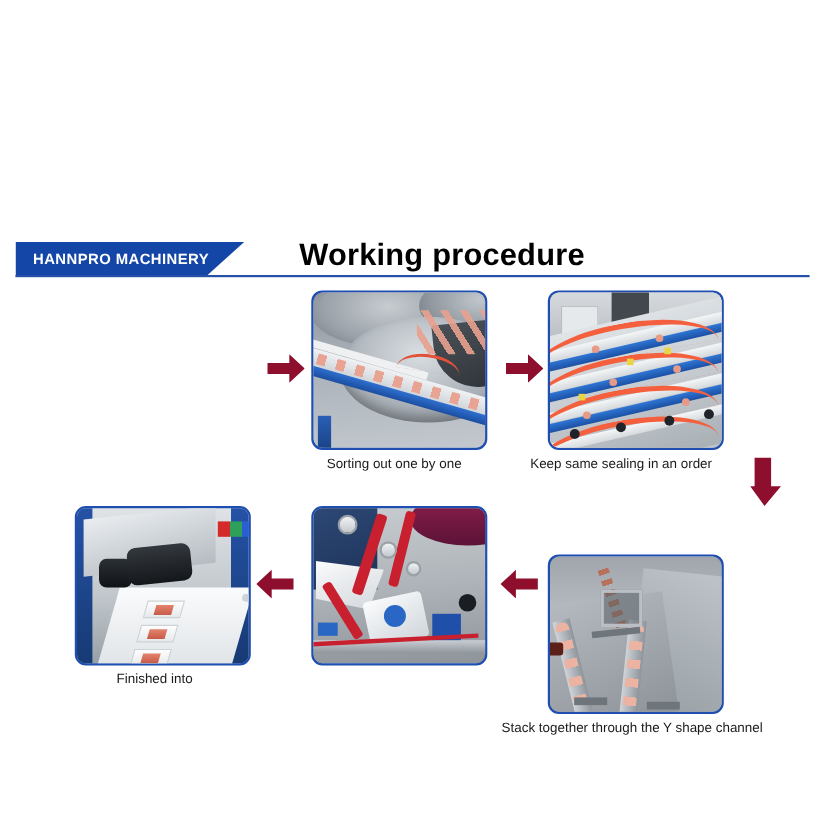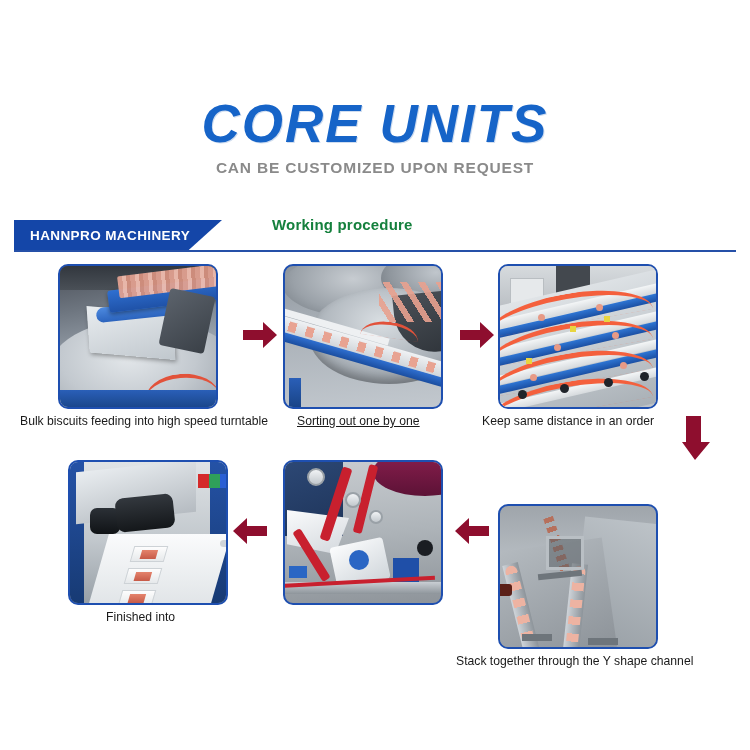--- a/index.html
+++ b/index.html
@@ -43,21 +43,21 @@
     color: #fff;
     font-size: 13.5px;
     font-weight: bold;
     letter-spacing: .4px;
     display: flex; align-items: center;
     padding-left: 16px;
     clip-path: polygon(0 0, 100% 0, 84% 100%, 0 100%);
   }
   .section-title {
     position: absolute; left: 272px; top: -4px;
-    font-size: 15px; font-weight: bold; color: #15803d;
+    font-size: 28px; font-weight: bold; color: #000000;
     letter-spacing: .2px;
   }
   .header-rule {
     position: absolute; top: 250px; left: 14px; width: 722px; height: 2px;
     background: #2550a8;
   }
 
   
   .flow { position: absolute; top: 264px; left: 0; width: 750px; }
   .row { position: relative; width: 750px; height: 190px; }
@@ -328,49 +328,31 @@
     left:128px; top:12px; width:34px; height:14px;
     background: linear-gradient(90deg,#d42a2a 0 33%, #2fa05a 33% 66%, #2a5fd4 66% 100%);
   }
   .p6 .knobr { left:150px; top:78px; width:22px; height:7px; background:#cfd4d9; border-radius:4px; }
 </style>
 </head>
 <body>
 
 <div class="page">
 
-  <div class="title-block">
-    <div class="main-title">CORE UNITS</div>
-    <div class="sub-title">CAN BE CUSTOMIZED UPON REQUEST</div>
-  </div>
 
   <div class="section-header">
     <div class="brand-tab">HANNPRO  MACHINERY</div>
     <div class="section-title">Working procedure</div>
   </div>
   <div class="header-rule"></div>
 
   <div class="flow">
 
     <div class="row">
 
-      <div class="cell" style="left:58px;">
-        <div class="photo p1">
-          <div class="layer machtop"></div>
-          <div class="layer table"></div>
-          <div class="layer chute"></div>
-          <div class="layer roller"></div>
-          <div class="layer belt-blue"></div>
-          <div class="layer biscuits"></div>
-          <div class="layer arm"></div>
-          <div class="layer hose"></div>
-          <div class="layer base"></div>
-        </div>
-        <div class="caption" style="left:-38px;">Bulk biscuits feeding into high speed turntable</div>
-      </div>
 
       <div class="arrow" style="left:243px; top:58px;">
         <svg width="34" height="26" viewBox="0 0 34 26">
           <path d="M0 8 H20 V0 L34 13 L20 26 V18 H0 Z" fill="#8e0e2e"></path>
         </svg>
       </div>
 
       <div class="cell" style="left:283px;">
         <div class="photo p2">
           <div class="layer disc2"></div>
@@ -378,21 +360,21 @@
           <div class="layer bigdisc"></div>
           <div class="layer dark"></div>
           <div class="layer chips2"></div>
           <div class="layer rail"></div>
           <div class="layer lane"></div>
           <div class="layer chips"></div>
           <div class="layer lanebelt"></div>
           <div class="layer hose2"></div>
           <div class="layer leg"></div>
         </div>
-        <div class="caption" style="left:14px;text-decoration:underline;">Sorting out one by one</div>
+        <div class="caption" style="left:14px;">Sorting out one by one</div>
       </div>
 
       <div class="arrow" style="left:460px; top:58px;">
         <svg width="34" height="26" viewBox="0 0 34 26">
           <path d="M0 8 H20 V0 L34 13 L20 26 V18 H0 Z" fill="#8e0e2e"></path>
         </svg>
       </div>
 
       <div class="cell" style="left:498px;">
         <div class="photo p3">
@@ -419,21 +401,21 @@
           <div class="layer bdot" style="left:30px; top:108px;"></div>
           <div class="layer bdot" style="left:120px; top:96px;"></div>
           <div class="layer ydot" style="left:70px; top:60px;"></div>
           <div class="layer ydot" style="left:26px; top:92px;"></div>
           <div class="layer ydot" style="left:104px; top:50px;"></div>
           <div class="layer knob" style="left:18px; top:124px;"></div>
           <div class="layer knob" style="left:60px; top:118px;"></div>
           <div class="layer knob" style="left:104px; top:112px;"></div>
           <div class="layer knob" style="left:140px; top:106px;"></div>
         </div>
-        <div class="caption" style="left:-16px;">Keep same distance in an order</div>
+        <div class="caption" style="left:-16px;">Keep same sealing in an order</div>
       </div>
 
       <div class="arrow" style="left:682px; top:152px; width:28px; height:44px;">
         <svg width="28" height="44" viewBox="0 0 28 44">
           <path d="M4 0 H19 V26 H28 L13 44 L0 26 H4 Z" fill="#8e0e2e"></path>
         </svg>
       </div>
     </div>
 
     <div class="row" style="margin-top:6px;">

